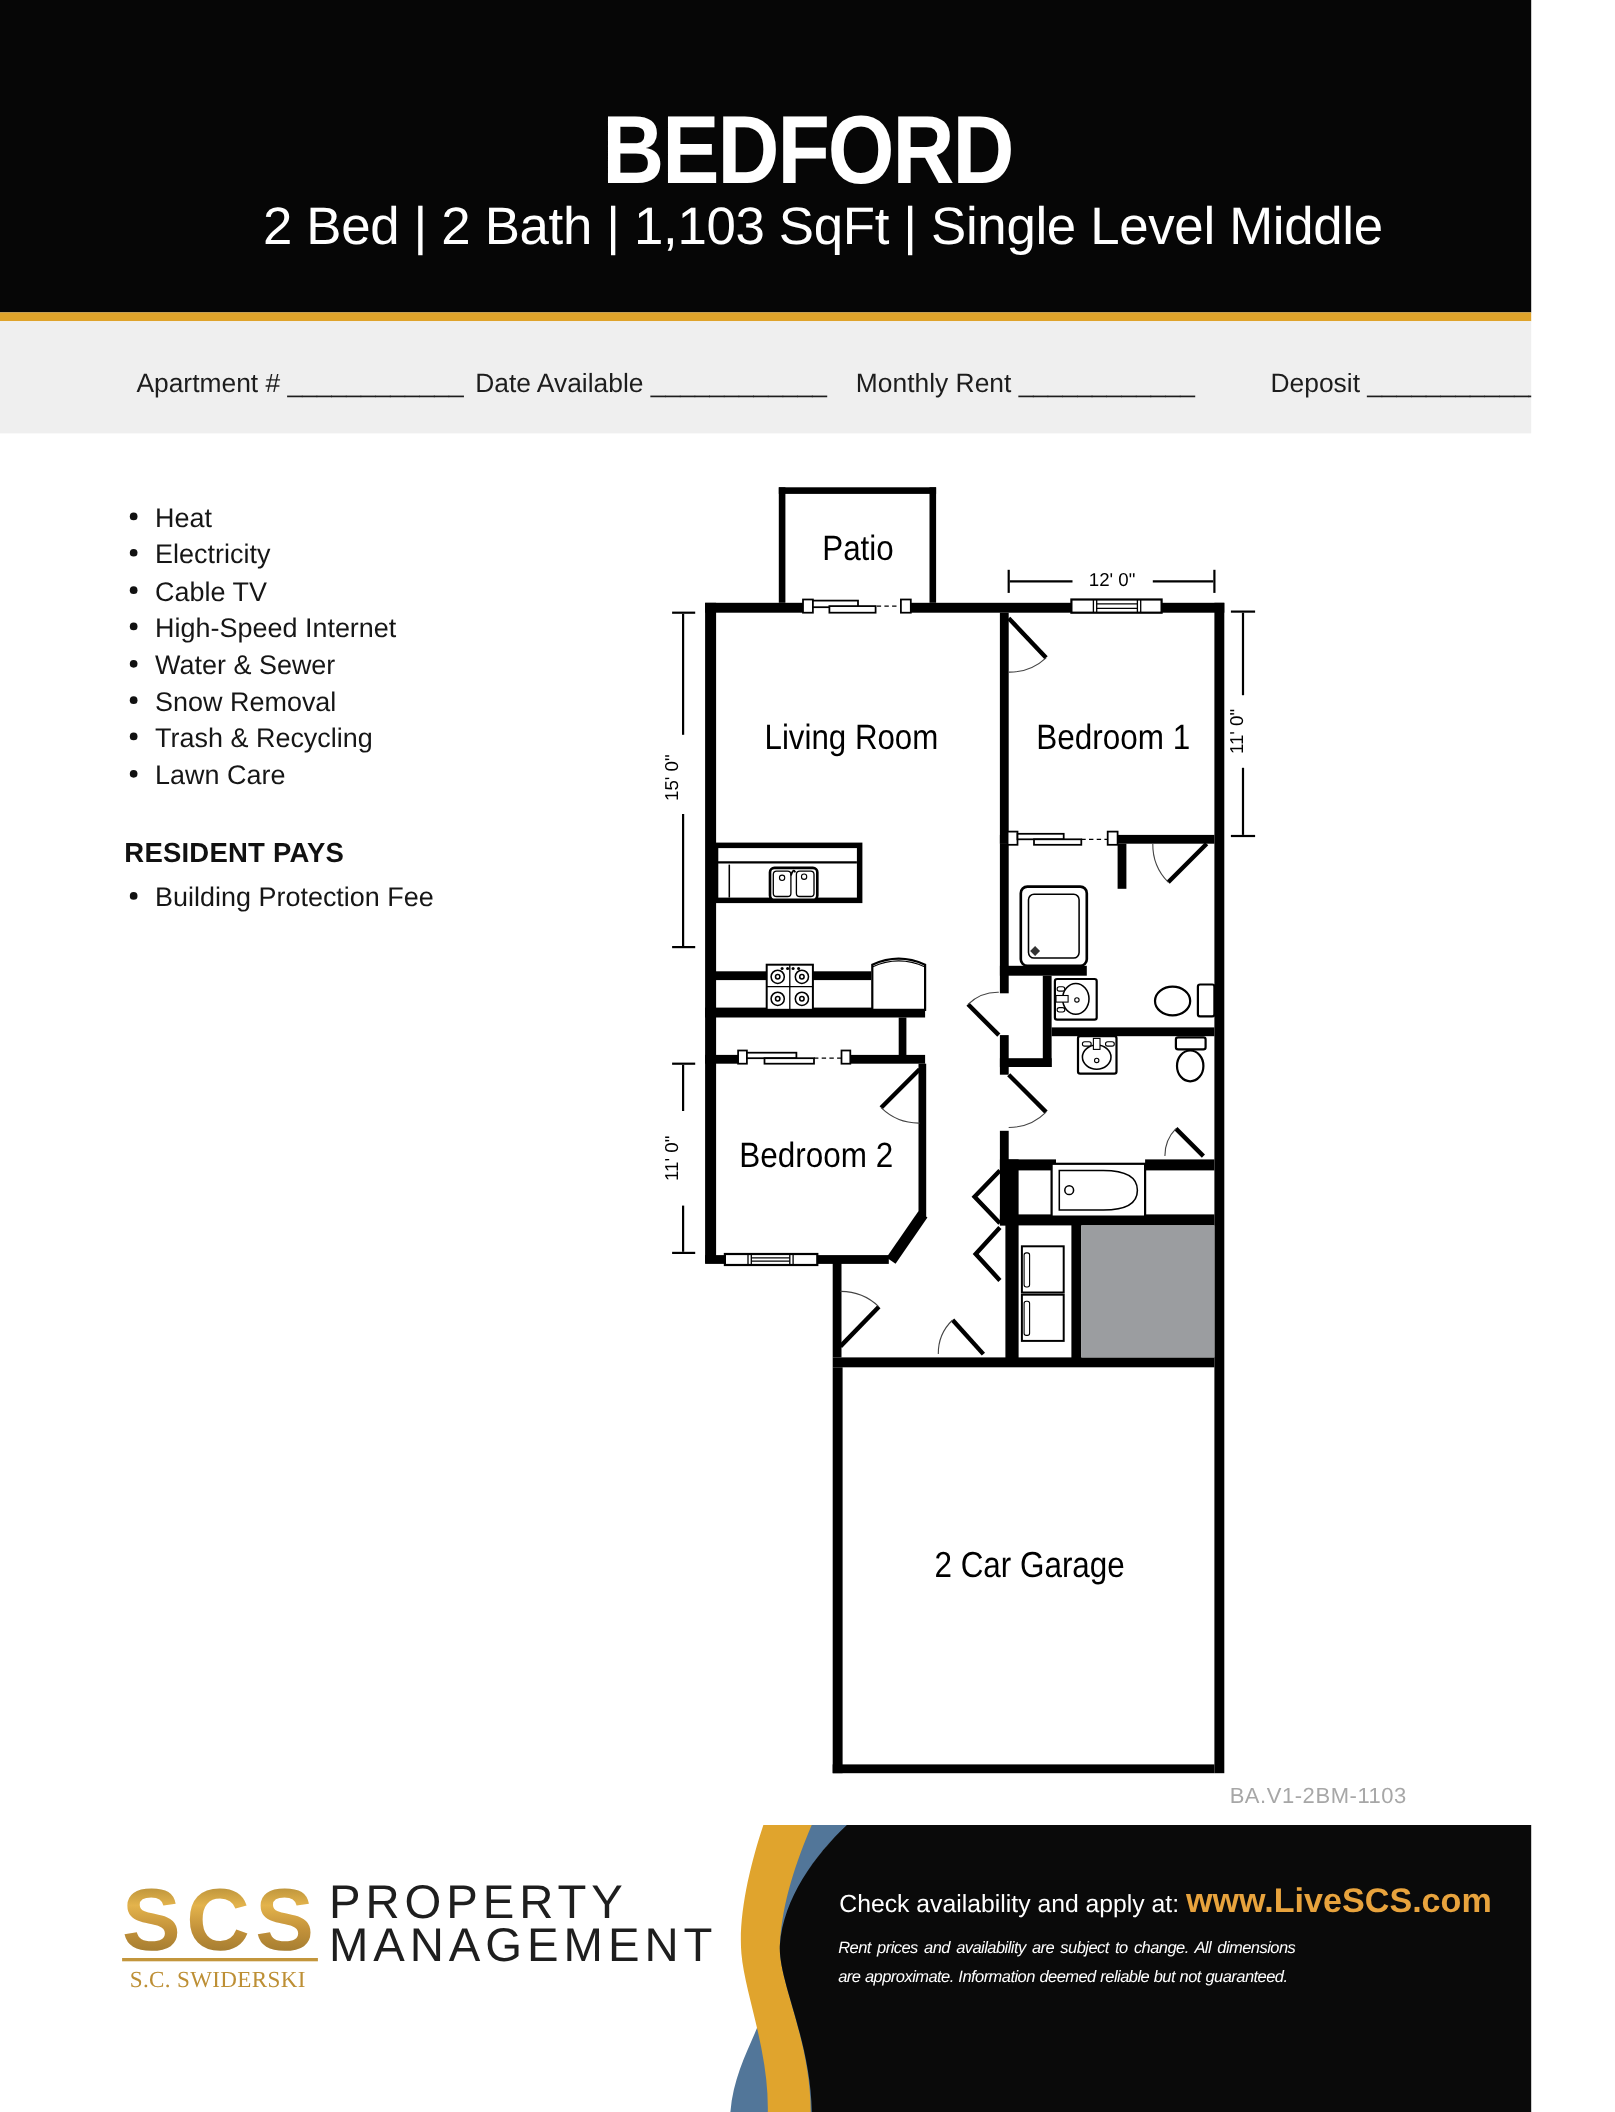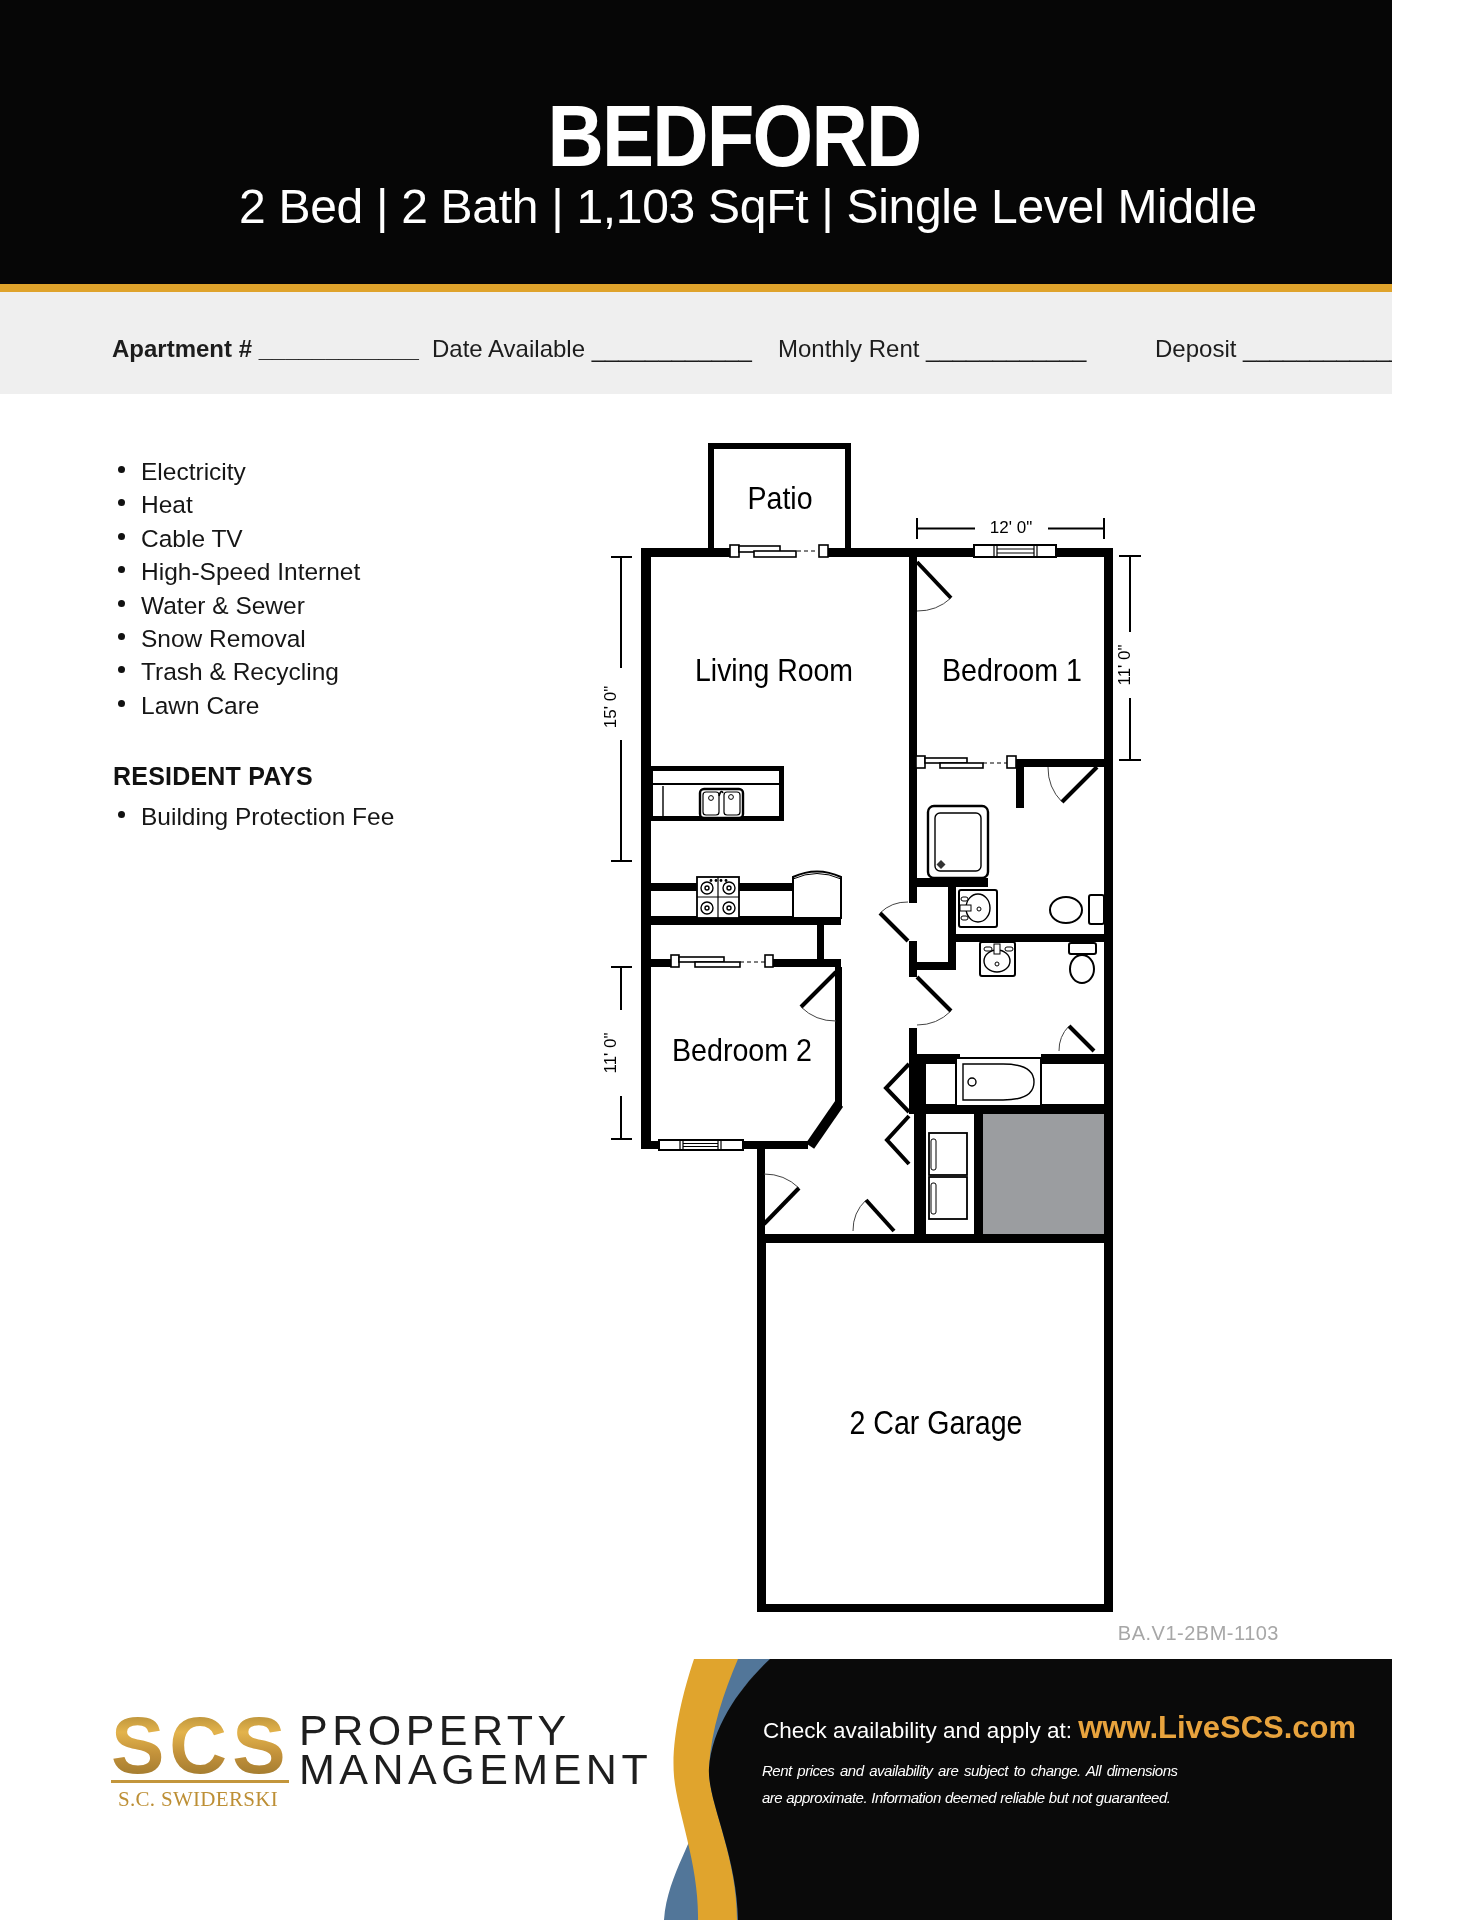--- a/index.html
+++ b/index.html
@@ -25,28 +25,28 @@
 #ftxt2 { left:762px; top:1757px; color:#fff; font-size:15px; font-style:italic; line-height:27px; white-space:nowrap; letter-spacing:-0.5px; }
 </style>
 </head>
 <body>
 <div id="page">
   <div id="hdr" class="abs"></div>
   <div id="title" class="abs">BEDFORD</div>
   <div id="subtitle" class="abs">2 Bed | 2 Bath | 1,103 SqFt | Single Level Middle</div>
   <div id="goldbar" class="abs"></div>
   <div id="graybar" class="abs"></div>
-  <div class="fld" style="left:112px;font-weight:bold;">Apartment # ____________</div>
+  <div class="fld" style="left:124px;">Apartment # ____________</div>
   <div class="fld" style="left:432px;">Date Available ____________</div>
   <div class="fld" style="left:778px;">Monthly Rent ____________</div>
   <div class="fld" style="left:1155px;text-align:right;">Deposit ____________</div>
   <div id="leftcol" class="abs">
     <div style="height:12px"></div>
+    <div class="item" style="line-height:33.4px">Heat</div>
     <div class="item" style="line-height:33.4px">Electricity</div>
-    <div class="item" style="line-height:33.4px">Heat</div>
     <div class="item" style="line-height:33.4px">Cable TV</div>
     <div class="item" style="line-height:33.4px">High-Speed Internet</div>
     <div class="item" style="line-height:33.4px">Water &amp; Sewer</div>
     <div class="item" style="line-height:33.4px">Snow Removal</div>
     <div class="item" style="line-height:33.4px">Trash &amp; Recycling</div>
     <div class="item" style="line-height:33.4px">Lawn Care</div>
     <div style="height:40px"></div>
     <div class="h2">RESIDENT PAYS</div>
     <div style="height:9px"></div>
     <div class="item" style="line-height:33.4px">Building Protection Fee</div>

